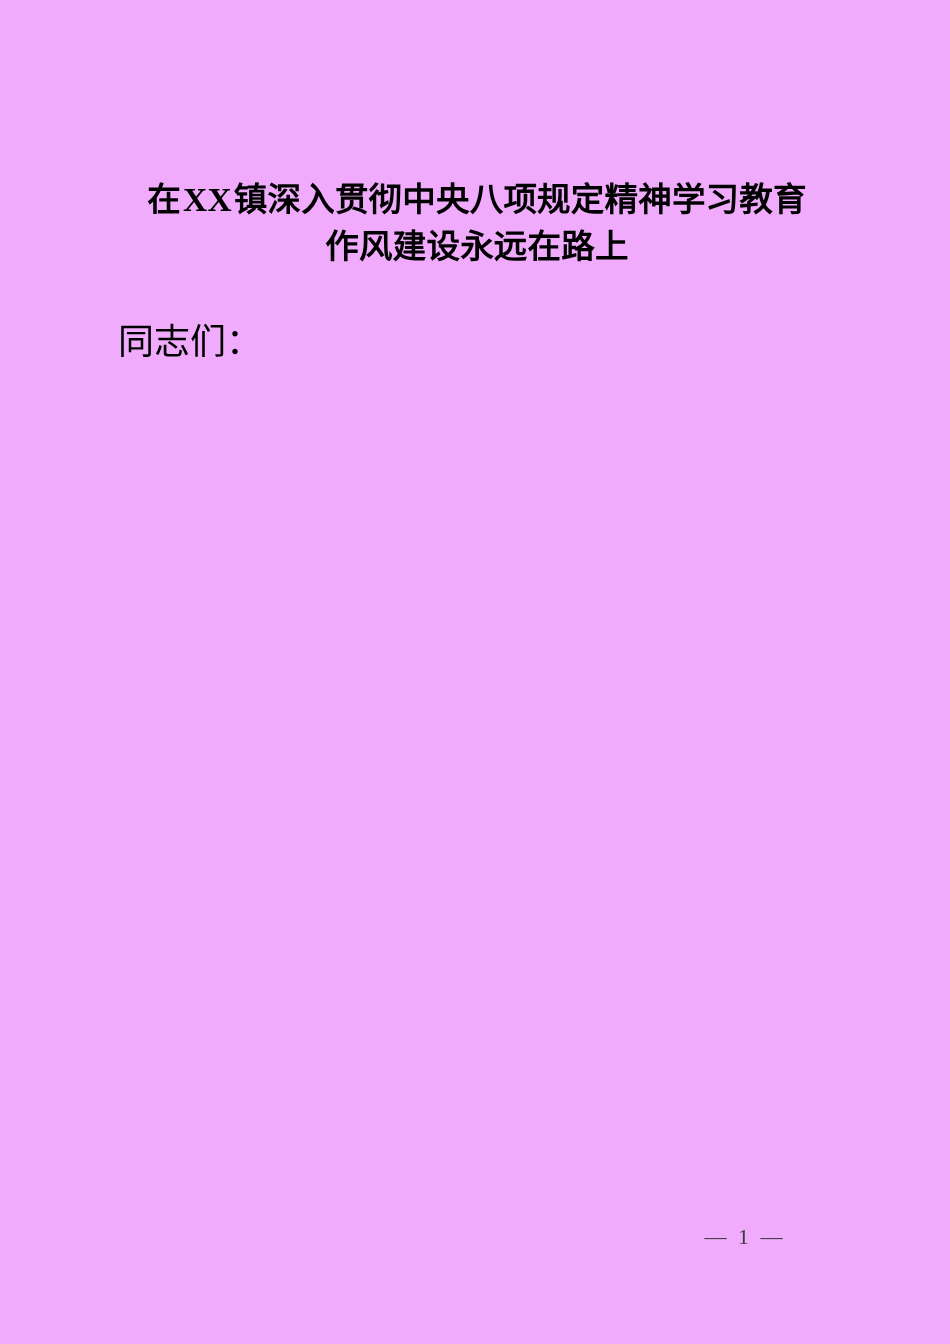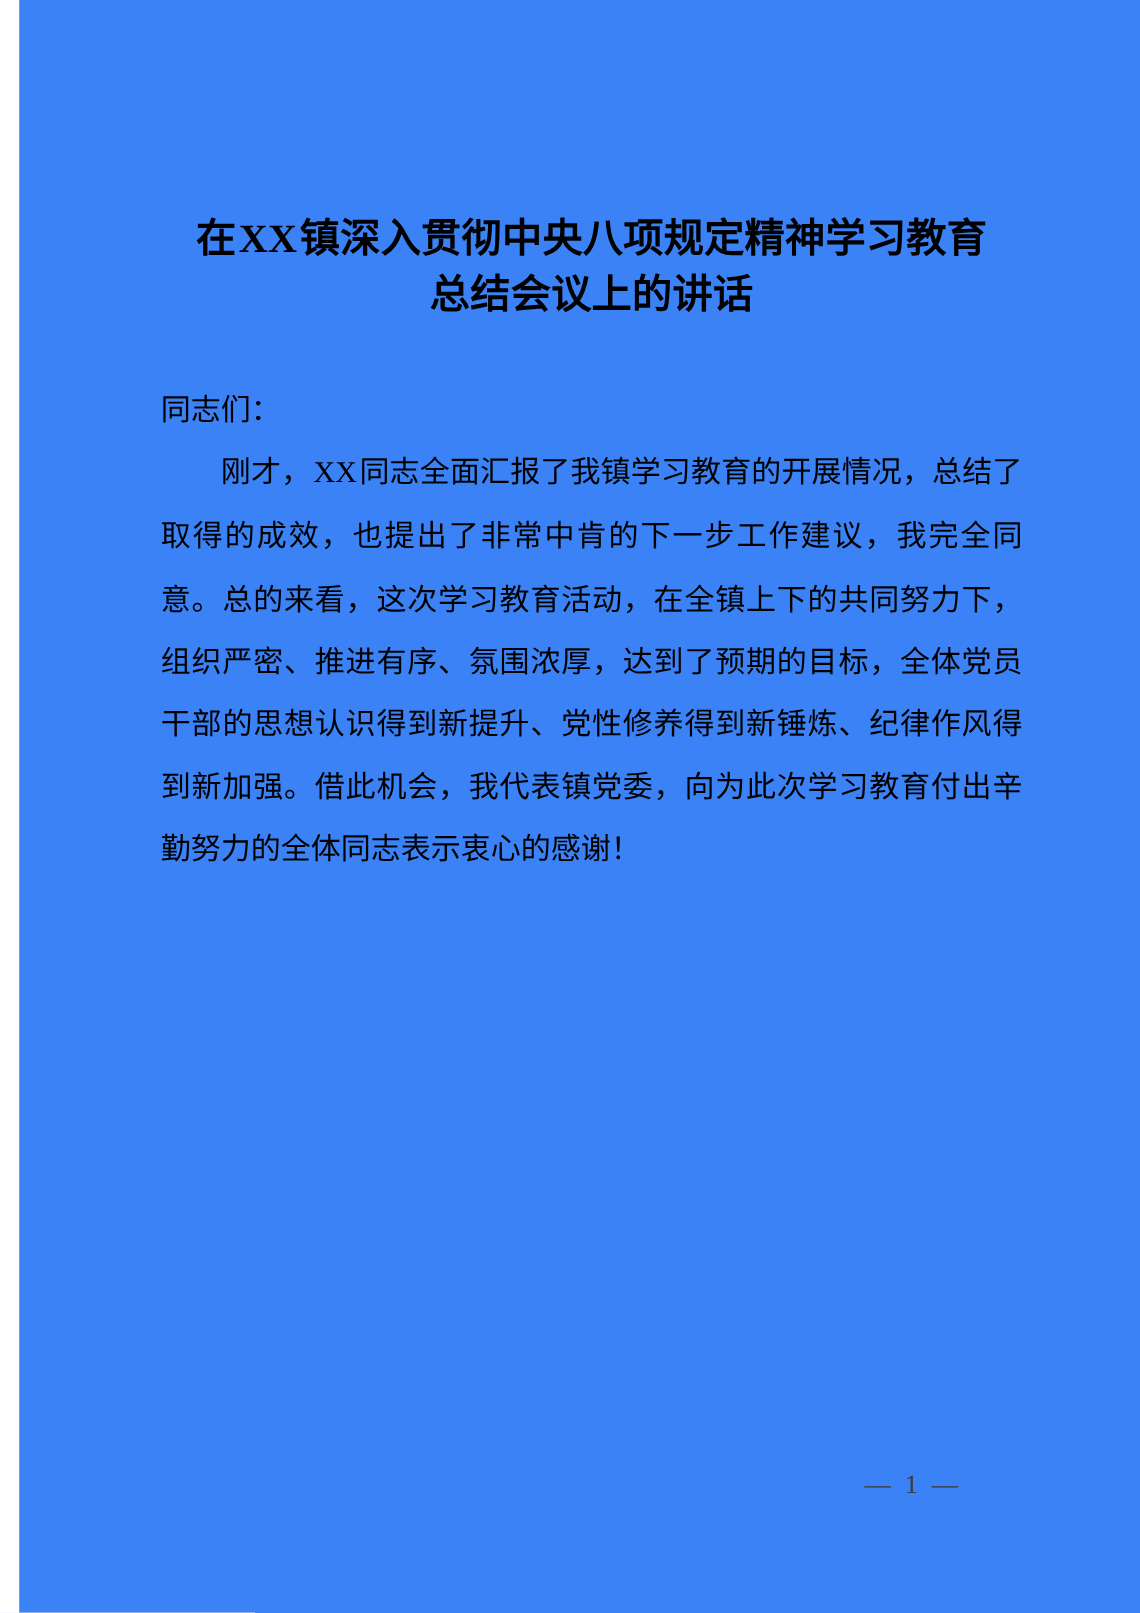--- a/index.html
+++ b/index.html
@@ -16,22 +16,21 @@
     overflow: hidden;
     font-family: "Liberation Sans", "DejaVu Sans", sans-serif;
     color: #000000;
     -webkit-font-smoothing: antialiased;
   }
 
   
   .page {
     position: absolute;
     inset: 0;
-    background: #3b82f6;
-    margin-left: 16px;
+    background: #f0abfc;
   }
 
   
   .content {
     position: absolute;
     left: 118px;
     top: 0;
     width: 718px;
   }
 
@@ -56,21 +55,21 @@
     padding: 0 2px;
   }
 
   
   .body-block {
     margin-top: 46px;
   }
 
   p.para {
     margin: 0;
-    font-size: 25px;
+    font-size: 36px;
     line-height: 52.2px;
     text-align: justify;
     text-justify: inter-character;
     text-align-last: left;
     letter-spacing: 0;
     word-break: break-all;
     font-family: "Liberation Sans", "DejaVu Sans", sans-serif;
   }
 
   p.para.indent {
@@ -104,29 +103,28 @@
 </style>
 </head>
 <body>
 
 <div class="page">
 
   <div class="content">
 
     <h1 class="doc-title">
       <span class="tline">在<span class="lat">XX</span>镇深入贯彻中央八项规定精神学习教育</span>
-      <span class="tline">总结会议上的讲话</span>
+      <span class="tline">作风建设永远在路上</span>
     </h1>
 
     <div class="body-block">
 
       <p class="para salutation">同志们：</p>
 
 
-      <p class="para indent">刚才，<span class="lat">XX</span>同志全面汇报了我镇学习教育的开展情况，总结了取得的成效，也提出了非常中肯的下一步工作建议，我完全同意。总的来看，这次学习教育活动，在全镇上下的共同努力下，组织严密、推进有序、氛围浓厚，达到了预期的目标，全体党员干部的思想认识得到新提升、党性修养得到新锤炼、纪律作风得到新加强。借此机会，我代表镇党委，向为此次学习教育付出辛勤努力的全体同志表示衷心的感谢！</p>
 
 
     </div>
 
   </div>
 
   <div class="page-footer">
     <span class="fnum">— 1 —</span>
   </div>
 

